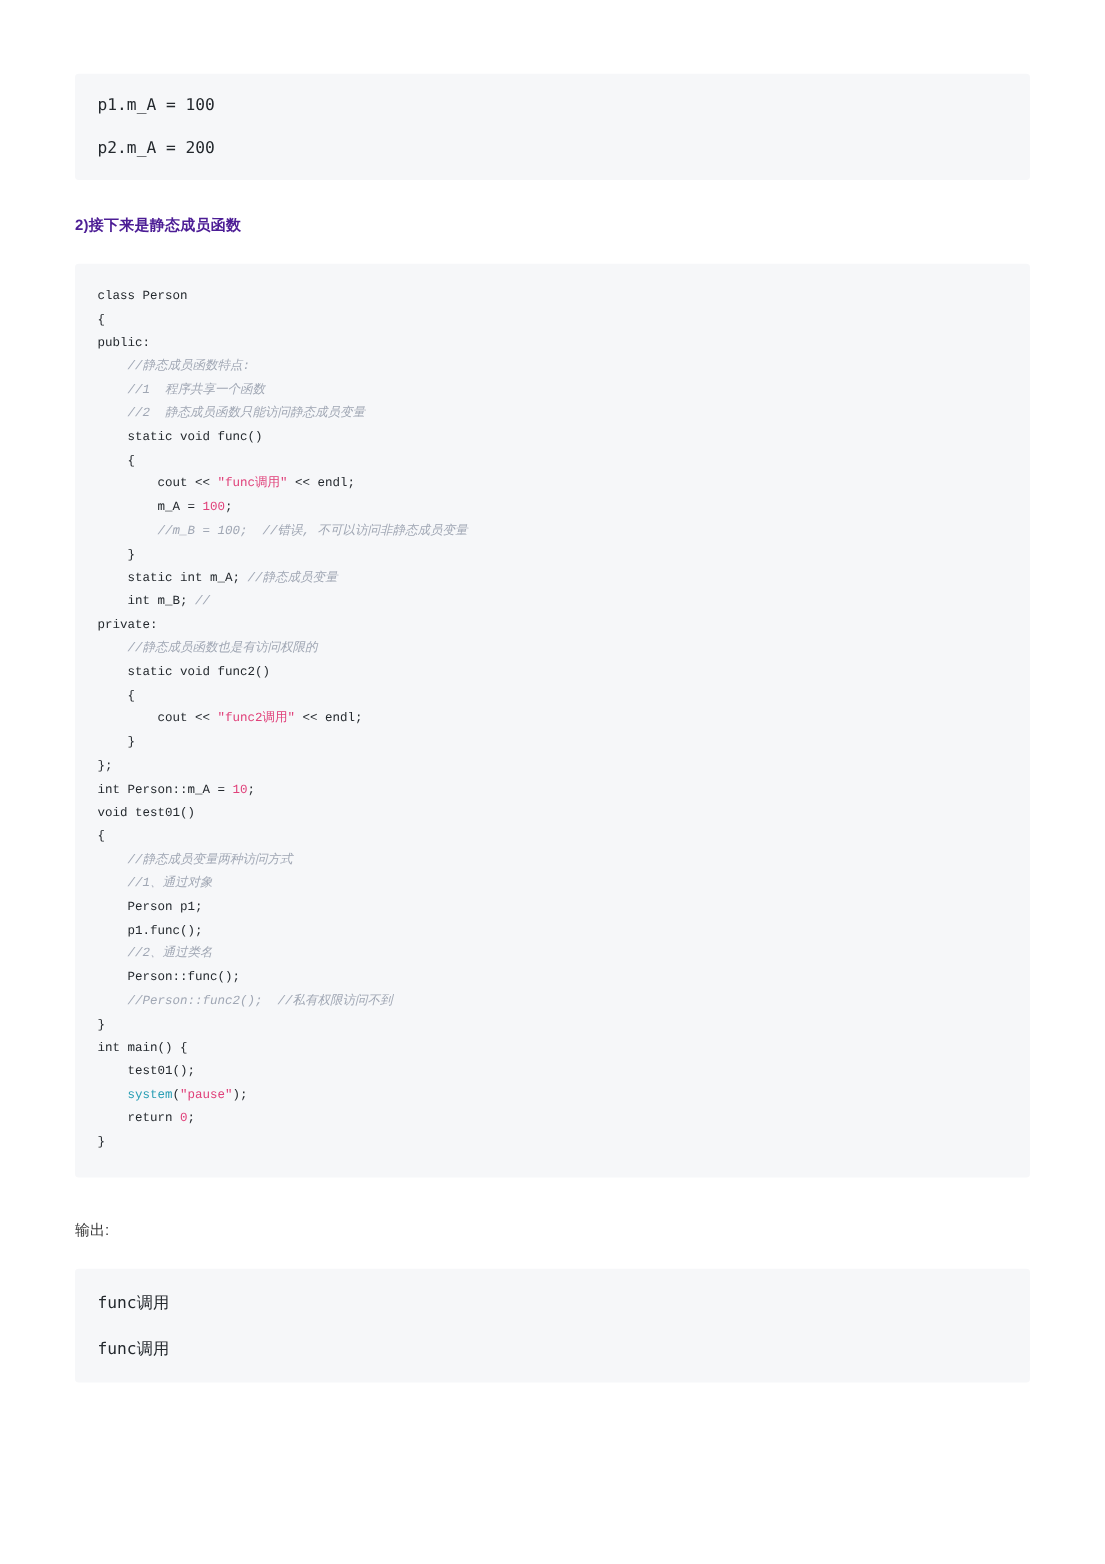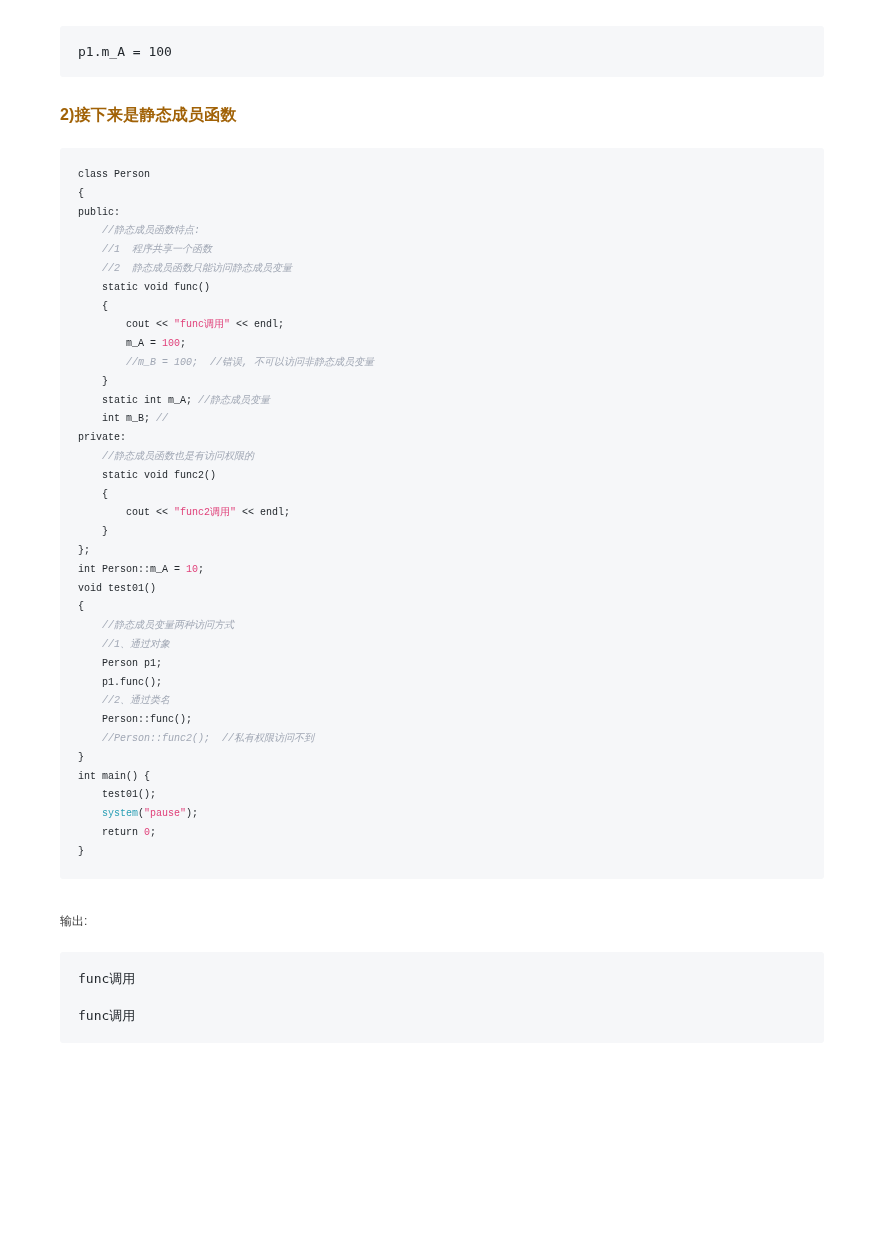--- a/index.html
+++ b/index.html
@@ -10,20 +10,21 @@
   body {
     width: 884px;
     min-height: 1251px;
     font-family: "Liberation Sans", sans-serif;
     color: #2f2f2f;
   }
   .page {
     width: 884px;
     box-sizing: border-box;
     padding: 26px 60px 0 60px;
+    margin-top: 33px;
   }
   .output-block {
     background: #f6f7f9;
     border-radius: 3px;
     padding: 18px 18px 18px 18px;
     box-sizing: border-box;
   }
   .code-block {
     background: #f6f7f9;
     border-radius: 3px;
@@ -42,23 +43,23 @@
   }
   pre.code .ln { display: block; min-height: 18.8px; }
   .out-line {
     font-family: "DejaVu Sans Mono", "Liberation Mono", monospace;
     font-size: 13px;
     color: #24292e;
     margin: 0 0 19px 0;
   }
   .out-line:last-child { margin-bottom: 0; }
   h3.section-heading {
-    font-size: 16px;
+    font-size: 12px;
     font-weight: bold;
-    color: #a16207;
+    color: #4c1d95;
     margin: 28px 0 22px 0;
     letter-spacing: 0.2px;
   }
   h4.out-heading {
     font-size: 12px;
     font-weight: normal;
     color: #3b3b3b;
     margin: 34px 0 22px 0;
   }
   .cmt { color: #a0a7b4; font-style: italic; }
@@ -67,20 +68,21 @@
   .kw-sys { color: #2a9fb5; }
   .plain { color: #24292e; }
 </style>
 </head>
 <body>
 
 <div class="page">
 
   <div class="output-block">
     <div class="out-line">p1.m_A = 100</div>
+    <div class="out-line">p2.m_A = 200</div>
   </div>
 
   <h3 class="section-heading">2)接下来是静态成员函数</h3>
 
   <div class="code-block">
     <pre class="code" id="code-target"><span class="ln"><span class="plain">class Person</span></span><span class="ln"><span class="plain">{</span></span><span class="ln"><span class="plain">public:</span></span><span class="ln"><span class="cmt">    //静态成员函数特点:</span></span><span class="ln"><span class="cmt">    //1  程序共享一个函数</span></span><span class="ln"><span class="cmt">    //2  静态成员函数只能访问静态成员变量</span></span><span class="ln"><span class="plain">    static void func()</span></span><span class="ln"><span class="plain">    {</span></span><span class="ln"><span class="plain">        cout &lt;&lt; </span><span class="str">"func调用"</span><span class="plain"> &lt;&lt; endl;</span></span><span class="ln"><span class="plain">        m_A = </span><span class="num">100</span><span class="plain">;</span></span><span class="ln"><span class="cmt">        //m_B = 100;  //错误, 不可以访问非静态成员变量</span></span><span class="ln"><span class="plain">    }</span></span><span class="ln"><span class="plain">    static int m_A; </span><span class="cmt">//静态成员变量</span></span><span class="ln"><span class="plain">    int m_B; </span><span class="cmt">//</span></span><span class="ln"><span class="plain">private:</span></span><span class="ln"><span class="cmt">    //静态成员函数也是有访问权限的</span></span><span class="ln"><span class="plain">    static void func2()</span></span><span class="ln"><span class="plain">    {</span></span><span class="ln"><span class="plain">        cout &lt;&lt; </span><span class="str">"func2调用"</span><span class="plain"> &lt;&lt; endl;</span></span><span class="ln"><span class="plain">    }</span></span><span class="ln"><span class="plain">};</span></span><span class="ln"><span class="plain">int Person::m_A = </span><span class="num">10</span><span class="plain">;</span></span><span class="ln"><span class="plain">void test01()</span></span><span class="ln"><span class="plain">{</span></span><span class="ln"><span class="cmt">    //静态成员变量两种访问方式</span></span><span class="ln"><span class="cmt">    //1、通过对象</span></span><span class="ln"><span class="plain">    Person p1;</span></span><span class="ln"><span class="plain">    p1.func();</span></span><span class="ln"><span class="cmt">    //2、通过类名</span></span><span class="ln"><span class="plain">    Person::func();</span></span><span class="ln"><span class="cmt">    //Person::func2();  //私有权限访问不到</span></span><span class="ln"><span class="plain">}</span></span><span class="ln"><span class="plain">int main() {</span></span><span class="ln"><span class="plain">    test01();</span></span><span class="ln"><span class="plain">    </span><span class="kw-sys">system</span><span class="plain">(</span><span class="str">"pause"</span><span class="plain">);</span></span><span class="ln"><span class="plain">    </span><span class="plain">return</span><span class="plain"> </span><span class="num">0</span><span class="plain">;</span></span><span class="ln"><span class="plain">}</span></span></pre>
   </div>
 
   <h4 class="out-heading">输出:</h4>
 

